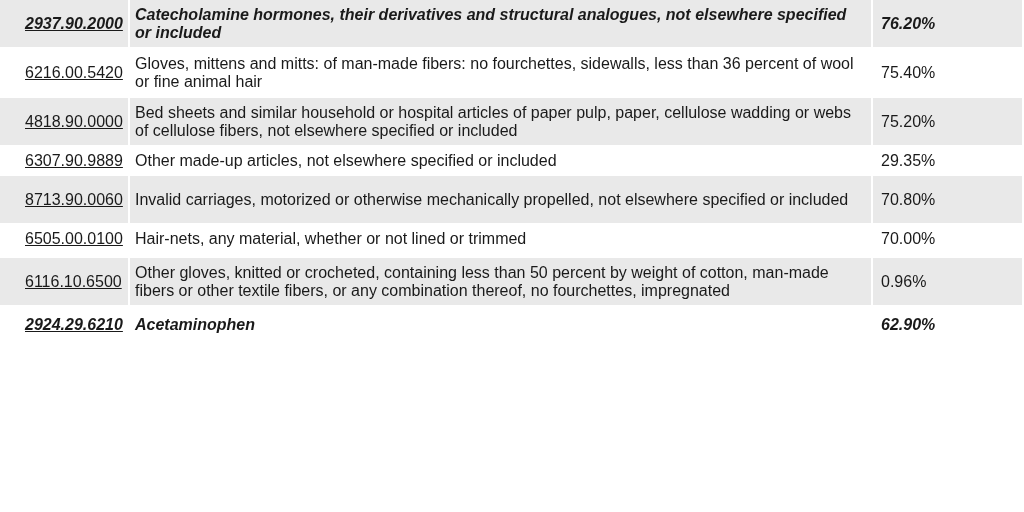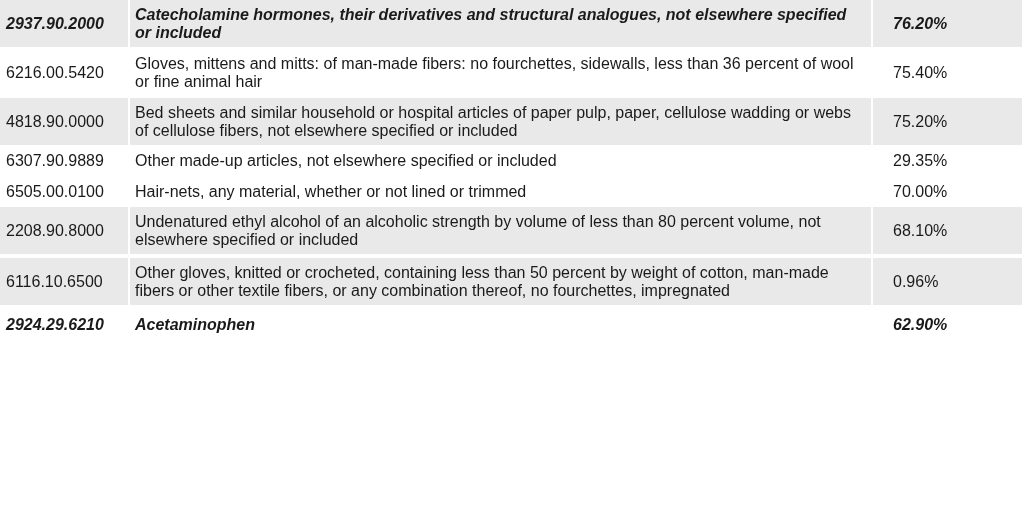--- a/index.html
+++ b/index.html
@@ -9,22 +9,22 @@
   col.c2 { width:741px; }
   col.c3 { width:149px; }
   td { font-size:16px; line-height:17.5px; padding:0 6px; vertical-align:middle; }
   tr.gray td { background:#e9e9e9; }
   tr.white td { background:#ffffff; }
   tr.bold td { font-weight:bold; font-style:italic; }
   tr.bold td.code, tr.bold td.pct { font-style:italic; }
   tr.r2 td { height:47px; }
   tr.r1 td { height:27px; }
   tr.sep td { height:2px; padding:0; background:#ffffff; }
-  td.code { padding-left:6px; white-space:nowrap; }
-  td.pct { padding-left:20px; }
+  td.code { padding-left:25px; white-space:nowrap;text-decoration:underline; }
+  td.pct { padding-left:8px; }
   td.desc { padding-left:5px; }
 </style>
 </head>
 <body>
 
 <table>
   <colgroup>
       <col class="c1">
       <col class="c2">
       <col class="c3">
@@ -63,40 +63,40 @@
     <tr class="white r1">
       <td class="code">6307.90.9889</td>
       <td class="desc">Other made-up articles, not elsewhere specified or included</td>
       <td class="pct">29.35%</td>
     </tr>
     <tr class="sep">
         <td></td>
         <td></td>
         <td></td>
       </tr>
+    <tr class="gray r2">
+      <td class="code">8713.90.0060</td>
+      <td class="desc">Invalid carriages, motorized or otherwise mechanically propelled, not elsewhere specified or included</td>
+      <td class="pct">70.80%</td>
+    </tr>
     <tr class="sep">
         <td></td>
         <td></td>
         <td></td>
       </tr>
     <tr class="white r1">
       <td class="code">6505.00.0100</td>
       <td class="desc">Hair-nets, any material, whether or not lined or trimmed</td>
       <td class="pct">70.00%</td>
     </tr>
     <tr class="sep">
         <td></td>
         <td></td>
         <td></td>
       </tr>
-    <tr class="gray r2">
-      <td class="code">2208.90.8000</td>
-      <td class="desc">Undenatured ethyl alcohol of an alcoholic strength by volume of less than 80 percent volume, not elsewhere specified or included</td>
-      <td class="pct">68.10%</td>
-    </tr>
     <tr class="sep">
         <td></td>
         <td></td>
         <td></td>
       </tr>
     <tr class="sep">
         <td></td>
         <td></td>
         <td></td>
       </tr>

